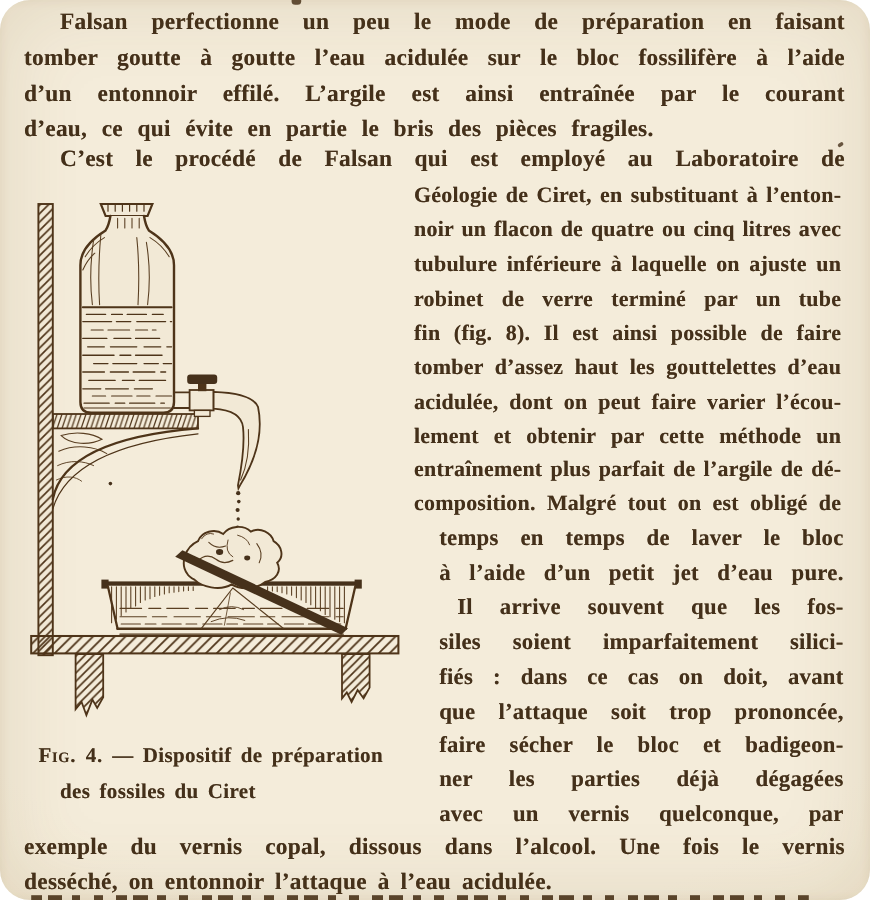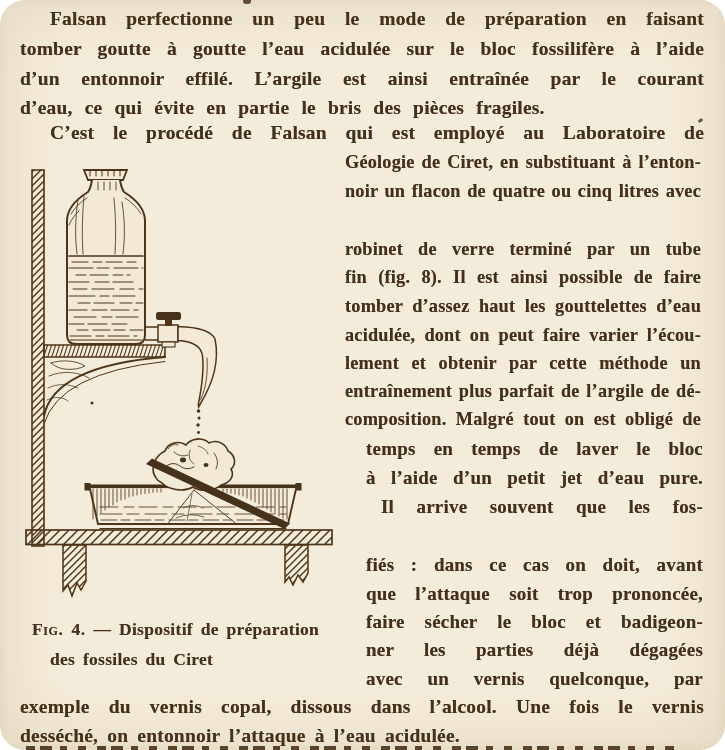--- a/index.html
+++ b/index.html
@@ -63,31 +63,33 @@
 <div class="page">
 
   <div class="line j" style="top:7px;left:50px;width:654px">Falsan perfectionne un peu le mode de préparation en faisant</div>
   <div class="line j intro" style="top:37px">tomber goutte à goutte l’eau acidulée sur le bloc fossilifère à l’aide</div>
   <div class="line j intro" style="top:67px">d’un entonnoir effilé. L’argile est ainsi entraînée par le courant</div>
   <div class="line intro" style="top:96px;word-spacing:7px">d’eau, ce qui évite en partie le bris des pièces fragiles.</div>
   <div class="line j" style="top:121px;left:50px;width:654px">C’est le procédé de Falsan qui est employé au Laboratoire de</div>
 
   <div class="line j cola" style="top:152px">Géologie de Ciret, en substituant à l’enton-</div>
   <div class="line j cola" style="top:181px">noir un flacon de quatre ou cinq litres avec</div>
+  <div class="line j cola" style="top:210px">tubulure inférieure à laquelle on ajuste un</div>
   <div class="line j cola" style="top:239px">robinet de verre terminé par un tube</div>
   <div class="line j cola" style="top:267px">fin (fig. 8). Il est ainsi possible de faire</div>
   <div class="line j cola" style="top:296px">tomber d’assez haut les gouttelettes d’eau</div>
   <div class="line j cola" style="top:325px">acidulée, dont on peut faire varier l’écou-</div>
   <div class="line j cola" style="top:353px">lement et obtenir par cette méthode un</div>
   <div class="line j cola" style="top:381px">entraînement plus parfait de l’argile de dé-</div>
   <div class="line j cola" style="top:409px">composition. Malgré tout on est obligé de</div>
 
   <div class="line j colb" style="top:438px">temps en temps de laver le bloc</div>
   <div class="line j colb" style="top:467px">à l’aide d’un petit jet d’eau pure.</div>
   <div class="line j colb" style="top:496px;text-indent:15px">Il arrive souvent que les fos-</div>
+  <div class="line j colb" style="top:525px">siles soient imparfaitement silici-</div>
   <div class="line j colb" style="top:554px">fiés : dans ce cas on doit, avant</div>
   <div class="line j colb" style="top:583px">que l’attaque soit trop prononcée,</div>
   <div class="line j colb" style="top:611px">faire sécher le bloc et badigeon-</div>
   <div class="line j colb" style="top:639px">ner les parties déjà dégagées</div>
   <div class="line j colb" style="top:668px">avec un vernis quelconque, par</div>
 
   <div class="line j full" style="top:695px">exemple du vernis copal, dissous dans l’alcool. Une fois le vernis</div>
   <div class="line full" style="top:724px;word-spacing:4px">desséché, on entonnoir l’attaque à l’eau acidulée.</div>
 
   <div class="figcap" style="left:32px;top:619px">

